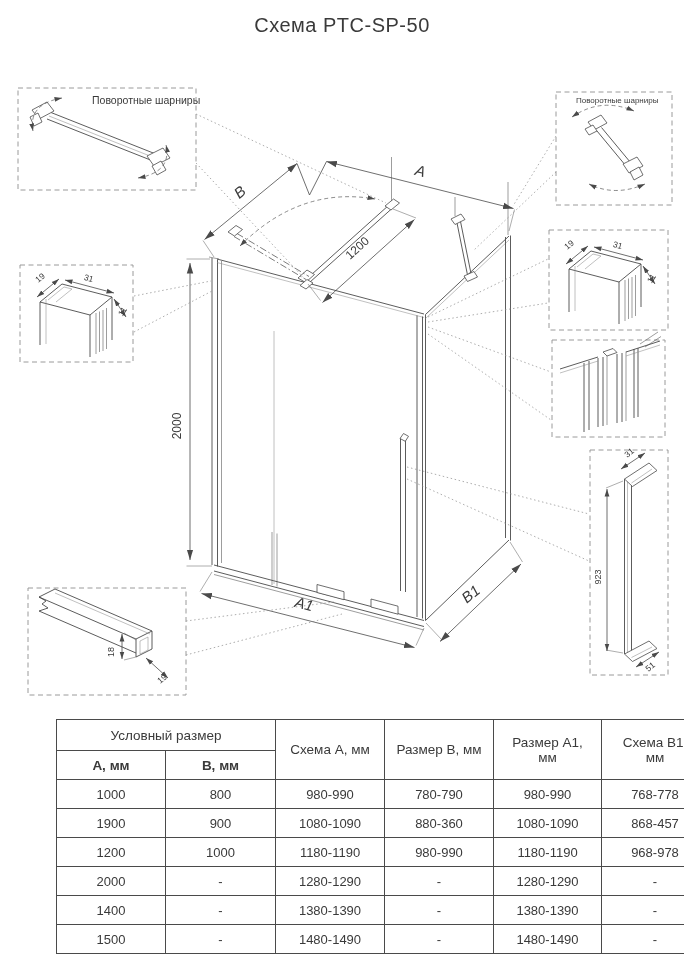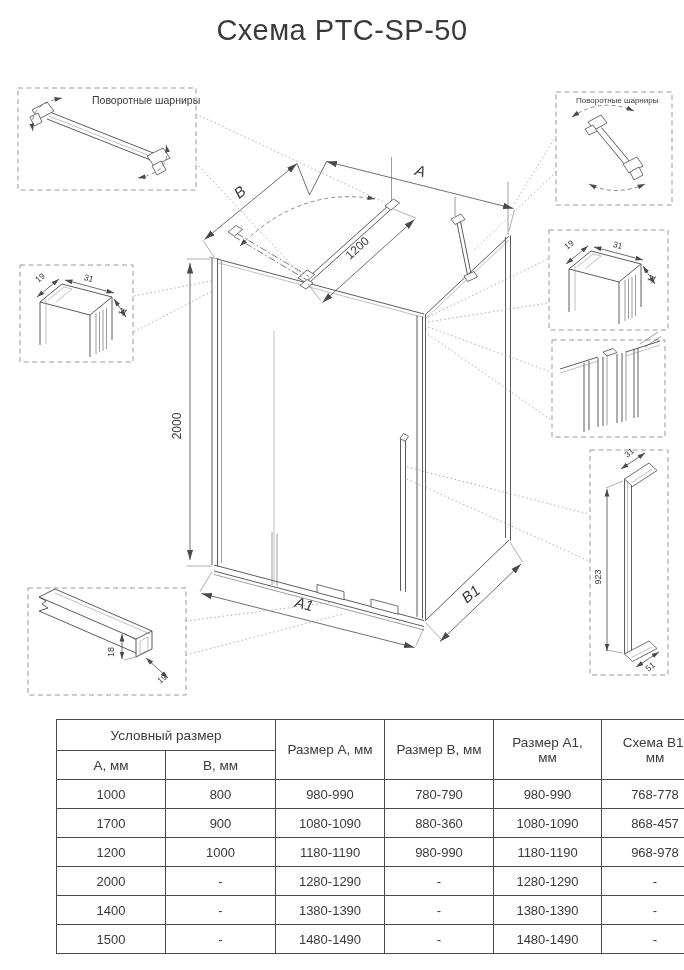--- a/index.html
+++ b/index.html
@@ -1,19 +1,19 @@
 <!DOCTYPE html>
 <html><head>
 <meta charset="utf-8">
 <style>
   html,body{margin:0;padding:0;background:#ffffff;}
   .page{position:relative;width:684px;height:970px;background:#fff;overflow:hidden;
         font-family:"Liberation Sans", sans-serif;color:#3a3a3a;}
   .title{position:absolute;top:14px;left:0;width:684px;text-align:center;
-         font-size:29px;font-weight:400;color:#3a3a3a;letter-spacing:.5px;}
+         font-size:20px;font-weight:400;color:#3a3a3a;letter-spacing:.5px;}
   svg{position:absolute;top:62px;left:0;}
   svg text{font-family:"Liberation Sans", sans-serif;fill:#3a3a3a;}
   .ln  {stroke:#4a4a4a;stroke-width:0.9;fill:none;}
   .lnt {stroke:#5a5a5a;stroke-width:0.6;fill:none;}
   .lnl {stroke:#8b8b8b;stroke-width:0.55;fill:none;}
   .dim {stroke:#4a4a4a;stroke-width:0.8;fill:none;}
   .ext {stroke:#6a6a6a;stroke-width:0.55;fill:none;}
   .dot {stroke:#8a8a8a;stroke-width:0.7;fill:none;stroke-dasharray:1.5 2.6;}
   .box {stroke:#9a9a9a;stroke-width:1;fill:none;stroke-dasharray:5 3.5;}
   .arc {stroke:#5a5a5a;stroke-width:0.7;fill:none;stroke-dasharray:4 3;}
@@ -24,21 +24,21 @@
   .t-sm {font-size:8.5px;}
   .t-call{font-size:10.5px;}
   .t-call-sm{font-size:8px;}
   .table-wrap{position:absolute;left:28px;top:719px;width:652px;padding-left:28px;}
   table{border-collapse:collapse;table-layout:fixed;width:652px;
         font-size:13px;color:#3a3a3a;}
   th,td{border:1px solid #4a4a4a;text-align:center;vertical-align:middle;
         font-weight:400;padding:0 4px;}
   th{white-space:pre-line;font-size:13.5px;}
   thead tr.r1 th{height:30px;}
-  thead tr.r2 th{height:28px;}
+  thead tr.r2 th{height:28px;font-weight:bold;}
   tbody tr{height:29px;}
   table{border:1.5px solid #3f3f3f;}
 </style>
 </head>
 <body>
 
 <div class="page">
 
   <div class="title">Схема PTC-SP-50</div>
 
@@ -250,21 +250,21 @@
         <col style="width:109px">
           <col style="width:110px">
           <col style="width:109px">
         <col style="width:109px">
           <col style="width:108px">
           <col style="width:107px">
       </colgroup>
       <thead>
         <tr class="r1">
           <th colspan="2">Условный размер</th>
-          <th rowspan="2">Размер А, мм</th>
+          <th rowspan="2">Схема А, мм</th>
           <th rowspan="2">Размер В, мм</th>
           <th rowspan="2">Размер А1,
 мм</th>
           <th rowspan="2">Схема В1,
 мм</th>
         </tr>
         <tr class="r2">
           <th>А, мм</th>
           <th>В, мм</th>
         </tr>
@@ -272,21 +272,21 @@
       <tbody>
         <tr>
           <td>1000</td>
           <td>800</td>
           <td>980-990</td>
           <td>780-790</td>
           <td>980-990</td>
           <td>768-778</td>
         </tr>
         <tr>
-          <td>1700</td>
+          <td>1900</td>
           <td>900</td>
           <td>1080-1090</td>
           <td>880-360</td>
           <td>1080-1090</td>
           <td>868-457</td>
         </tr>
         <tr>
           <td>1200</td>
           <td>1000</td>
           <td>1180-1190</td>

